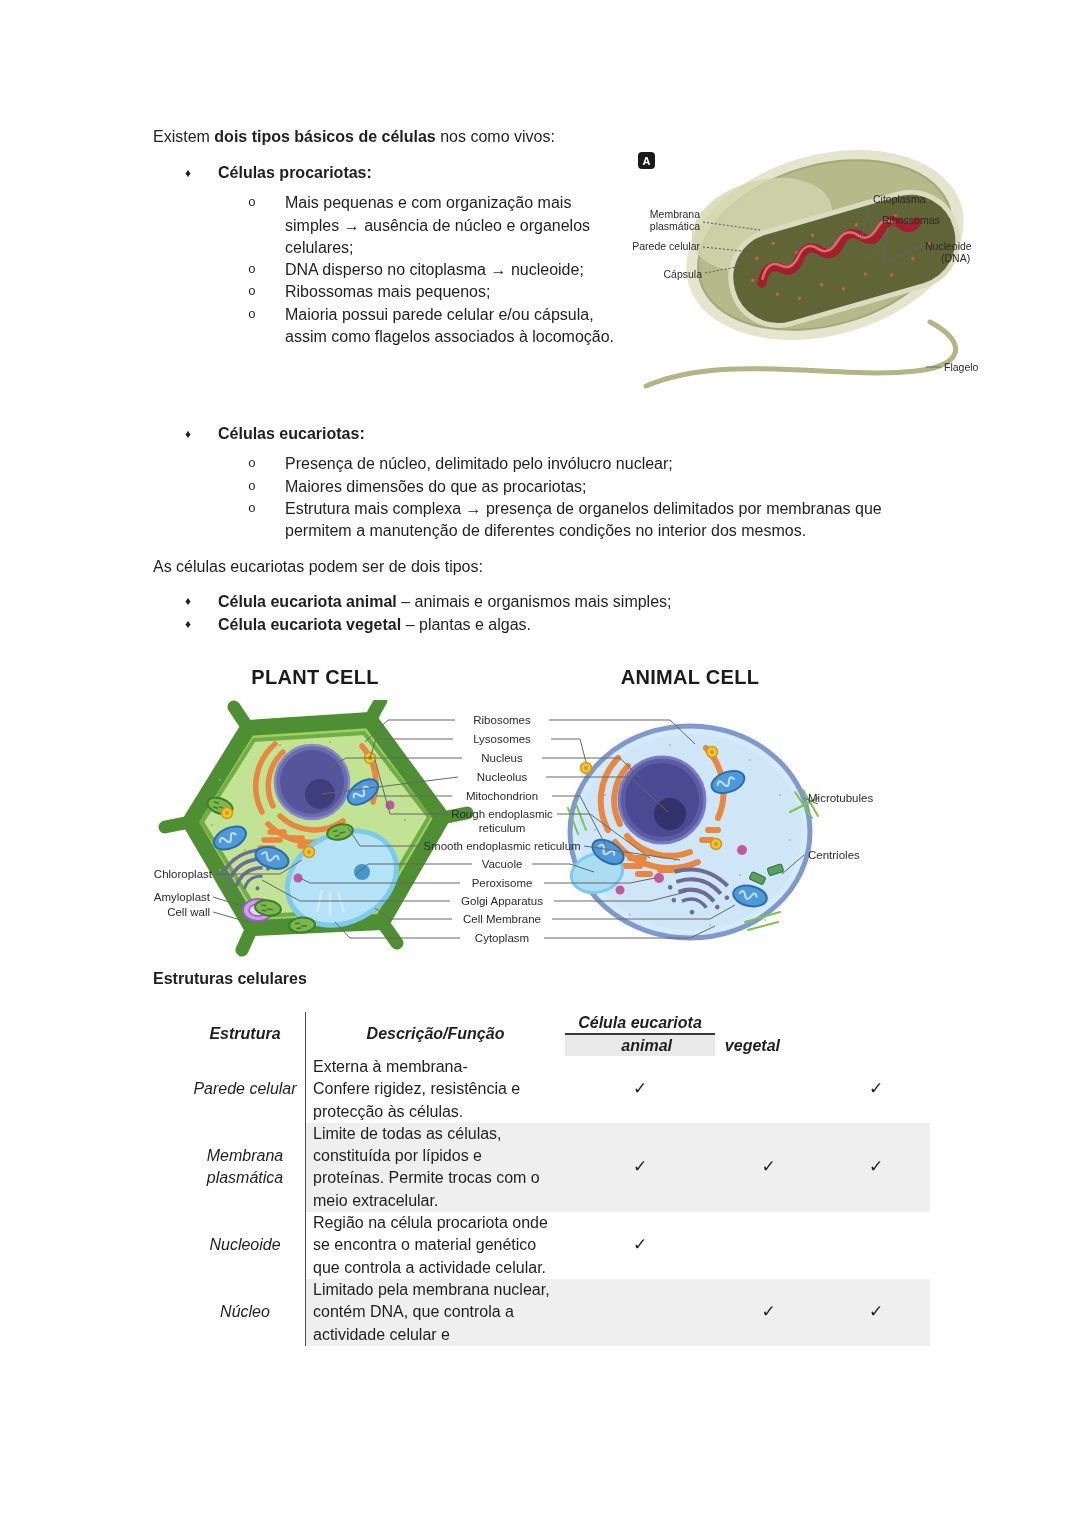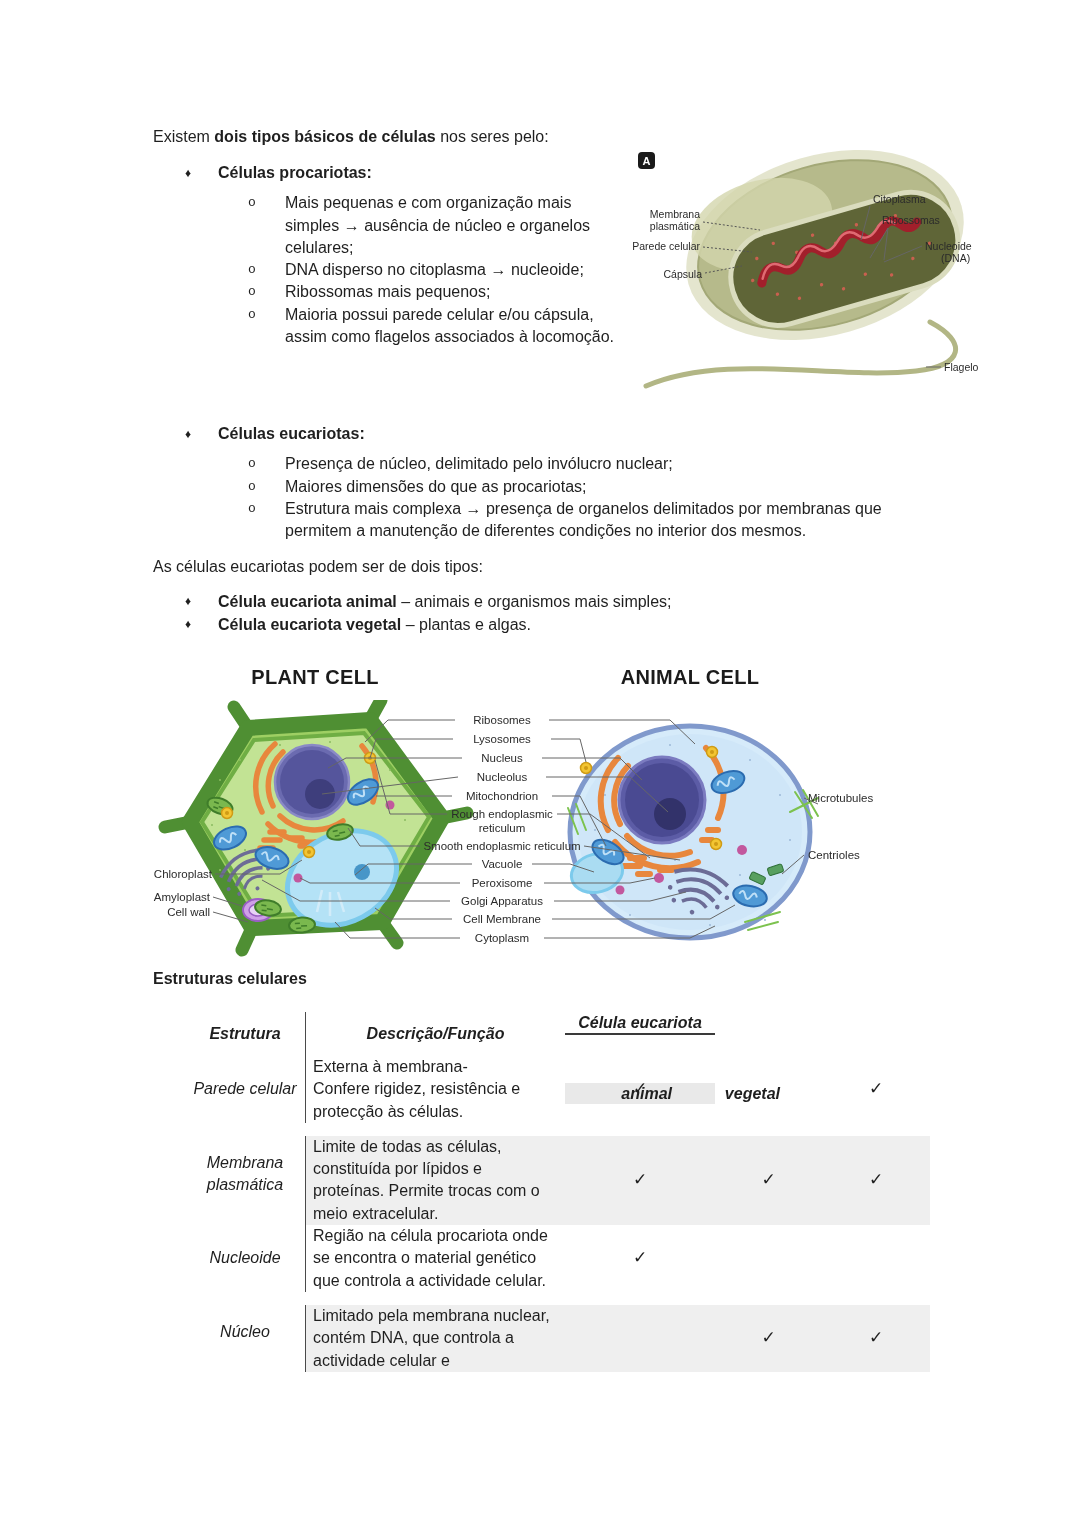--- a/index.html
+++ b/index.html
@@ -16,43 +16,43 @@
   .gap-top{margin-top:8px;}
   
   .figtitle{font-size:20px;font-weight:700;letter-spacing:.3px;text-align:center;color:#1b1b1b;}
   
   .sheading{font-weight:700;}
   
   .tbl{width:745px;}
   .thead{display:grid;grid-template-columns:120px 260px 150px 215px;}
   .th{font-style:italic;font-weight:700;display:flex;align-items:center;justify-content:center;height:44px;text-align:center;}
   .divider{border-left:1px solid #4a4a4a;}
-  .euc{display:flex;flex-direction:column;height:44px;gap:48px;}
+  .euc{display:flex;flex-direction:column;height:44px;}
   .euc-title{font-style:italic;font-weight:700;text-align:center;height:21px;line-height:21px;border-bottom:2px solid #3a3a3a;}
   .euc-sub{display:grid;grid-template-columns:107px 108px;background:#e9e9e9;height:21px;}
   .euc-sub span{font-style:italic;font-weight:700;text-align:right;line-height:21px;}
   .trow{display:grid;grid-template-columns:120px 260px 150px 107px 108px;}
   .td{min-height:22px;}
   .td.name{font-style:italic;display:flex;align-items:center;justify-content:center;text-align:center;background:#fff;}
   .td.desc{padding:0 12px 0 7px;white-space:pre-line;}
   .td.check{display:flex;align-items:center;justify-content:center;font-size:17px;}
-  .shade{background:#efefef;margin-top:13px;}
+  .shade{background:#efefef;}
   svg text{font-family:"Liberation Sans",sans-serif;}
   .leader{stroke:#666;stroke-width:1;fill:none;}
   .leaderdot{stroke:#555;stroke-width:1;fill:none;stroke-dasharray:2 2;}
   .lab{font-size:11.5px;fill:#2b2b2b;}
   .lab-sm{font-size:10.5px;fill:#2b2b2b;}
 </style>
 </head>
 <body>
 
 <div class="page">
 
   <div class="abs" style="left:153px;top:126px;width:640px">
-    <span>Existem </span><b>dois tipos básicos de células</b><span> nos seres pelo:</span>
+    <span>Existem </span><b>dois tipos básicos de células</b><span> nos como vivos:</span>
   </div>
 
   <div class="abs" style="left:185px;top:162px;width:460px">
     <div class="l1">
       <span class="diamond">♦</span>
       <b>Células procariotas:</b>
     </div>
     <div class="gap-top">
       <div class="sub">
         <span class="o">o</span>

